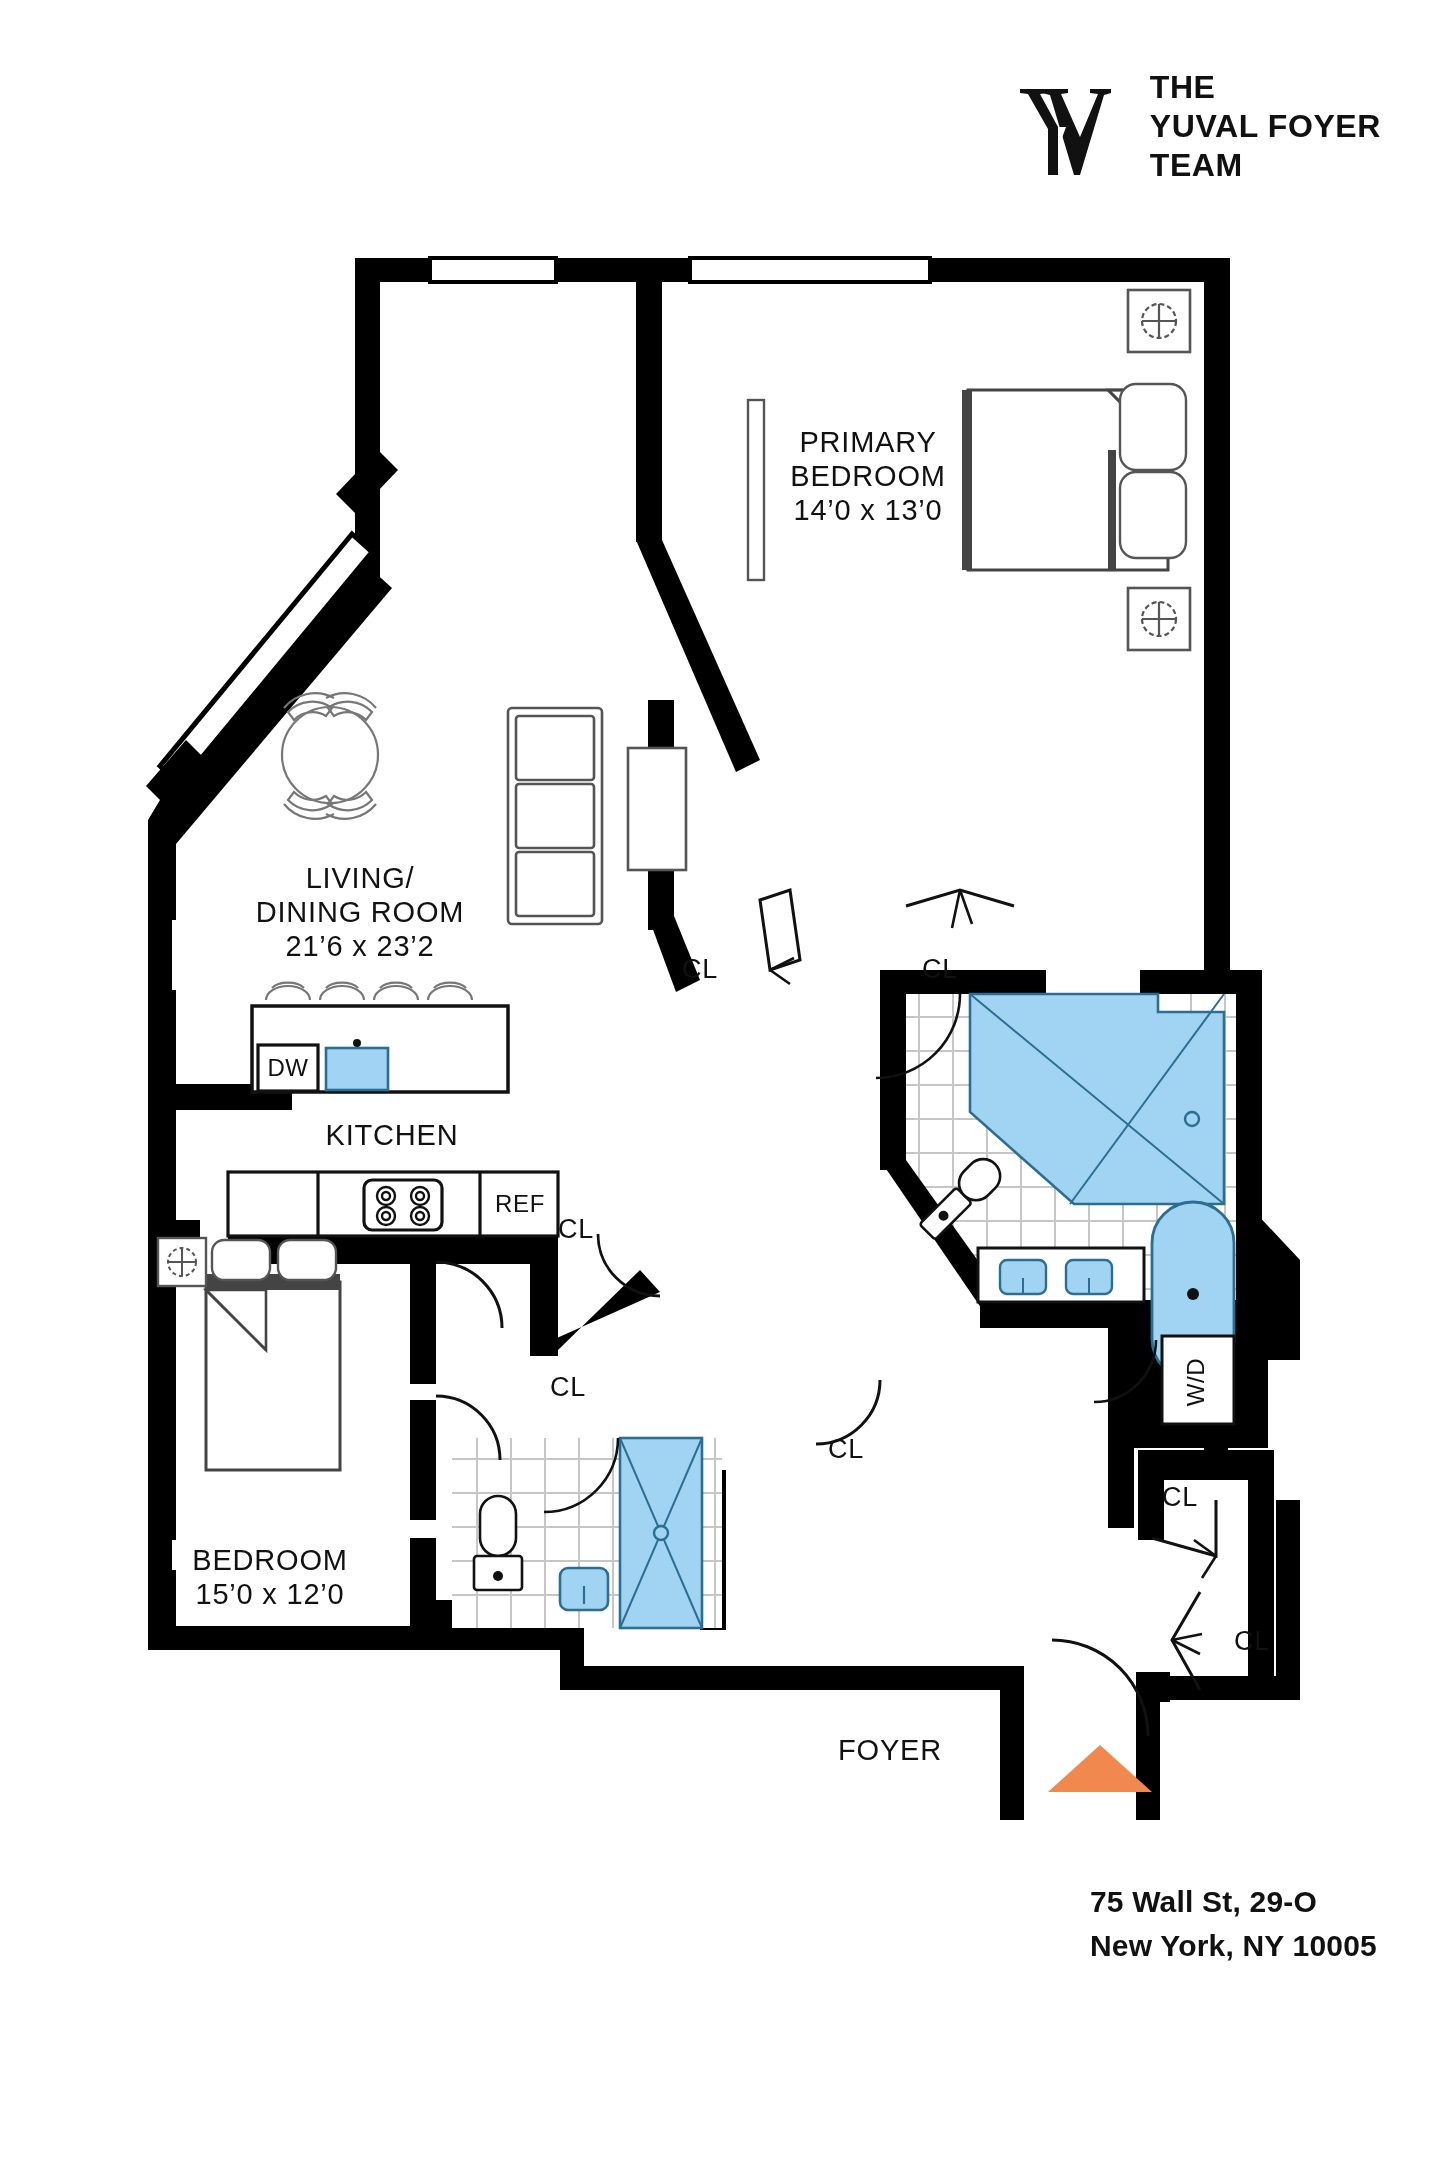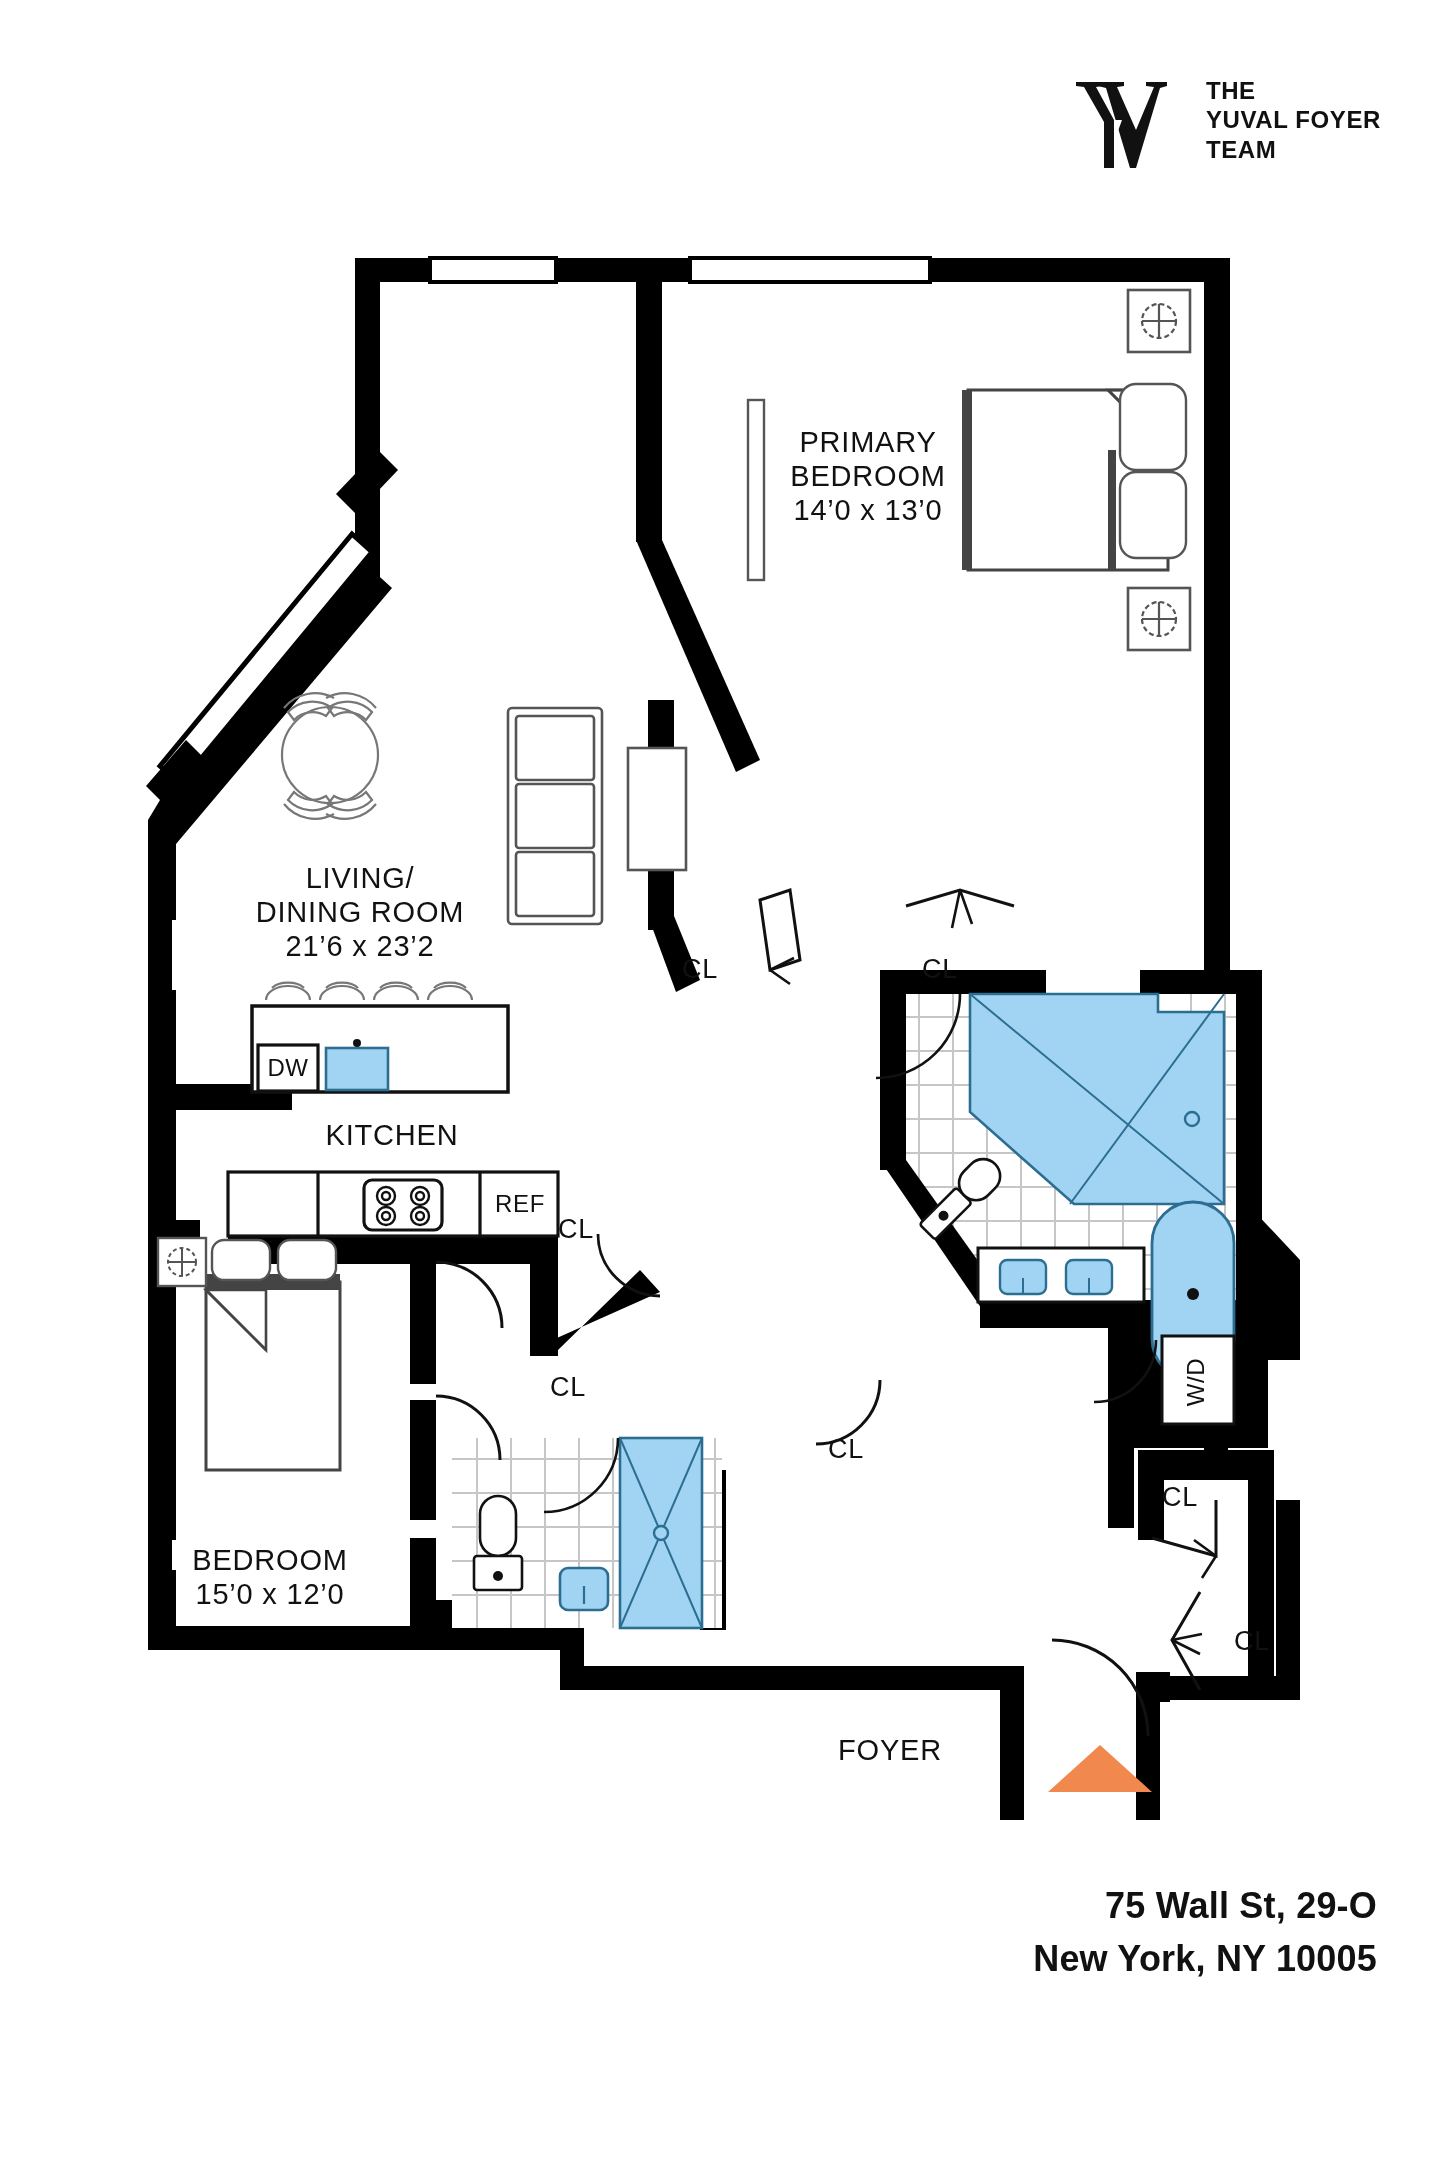--- a/index.html
+++ b/index.html
@@ -4,31 +4,31 @@
 <style>
   html,body{margin:0;padding:0;background:#ffffff;}
   body{width:1449px;height:2160px;position:relative;
        font-family:"Liberation Sans", sans-serif;color:#111;}
   #page{position:absolute;inset:0;background:#fff;}
 
   
   .logo-block{position:absolute;top:68px;right:68px;display:flex;align-items:center;gap:26px;}
   .logo-mark{width:94px;height:104px;display:block;}
   .logo-words{font-family:"Liberation Sans", sans-serif;font-weight:700;
-      font-size:24px;line-height:1.22;letter-spacing:.6px;color:#111;margin-left:12px;}
+      font-size:32px;line-height:1.22;letter-spacing:.6px;color:#111;margin-left:12px;}
   .logo-words div{white-space:nowrap;}
 
   
   #plan-wrap{position:absolute;left:0;top:200px;width:1449px;height:1620px;}
   #plan{display:block;width:1449px;height:1620px;}
 
   
-  .footer{position:absolute;right:72px;top:1880px;text-align:right;
+  .footer{position:absolute;right:72px;top:1880px;text-align:left;
       font-family:"Liberation Sans", sans-serif;font-weight:700;
-      font-size:36px;line-height:1.47;color:#111;letter-spacing:.2px;}
+      font-size:30px;line-height:1.47;color:#111;letter-spacing:.2px;}
   .footer div{white-space:nowrap;}
 
   
   text{font-family:"Liberation Sans", sans-serif;fill:#111;}
   .rmlabel{font-size:29px;letter-spacing:.8px;text-anchor:middle;}
   .rmdim{font-size:29px;letter-spacing:.8px;text-anchor:middle;}
   .cl{font-size:27px;letter-spacing:.8px;text-anchor:middle;}
   .appl{font-size:24px;letter-spacing:.6px;text-anchor:middle;}
   .foyer{font-size:29px;letter-spacing:.8px;text-anchor:middle;}
 </style>

